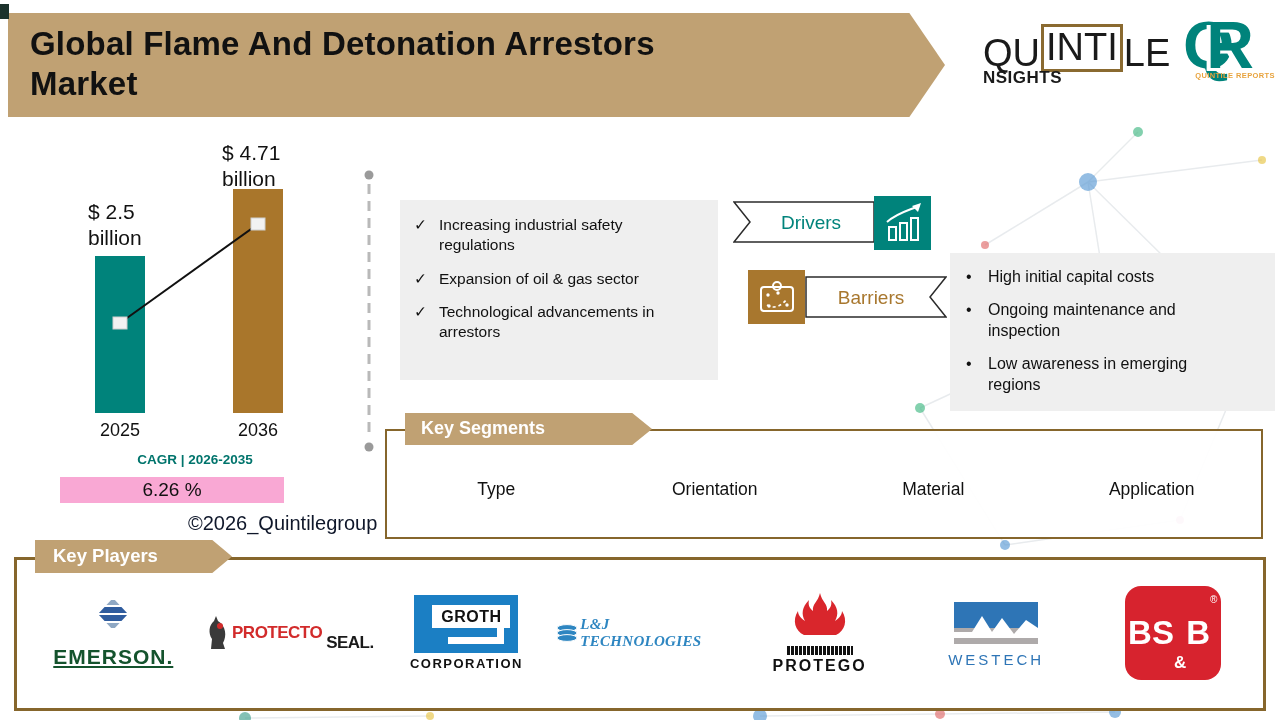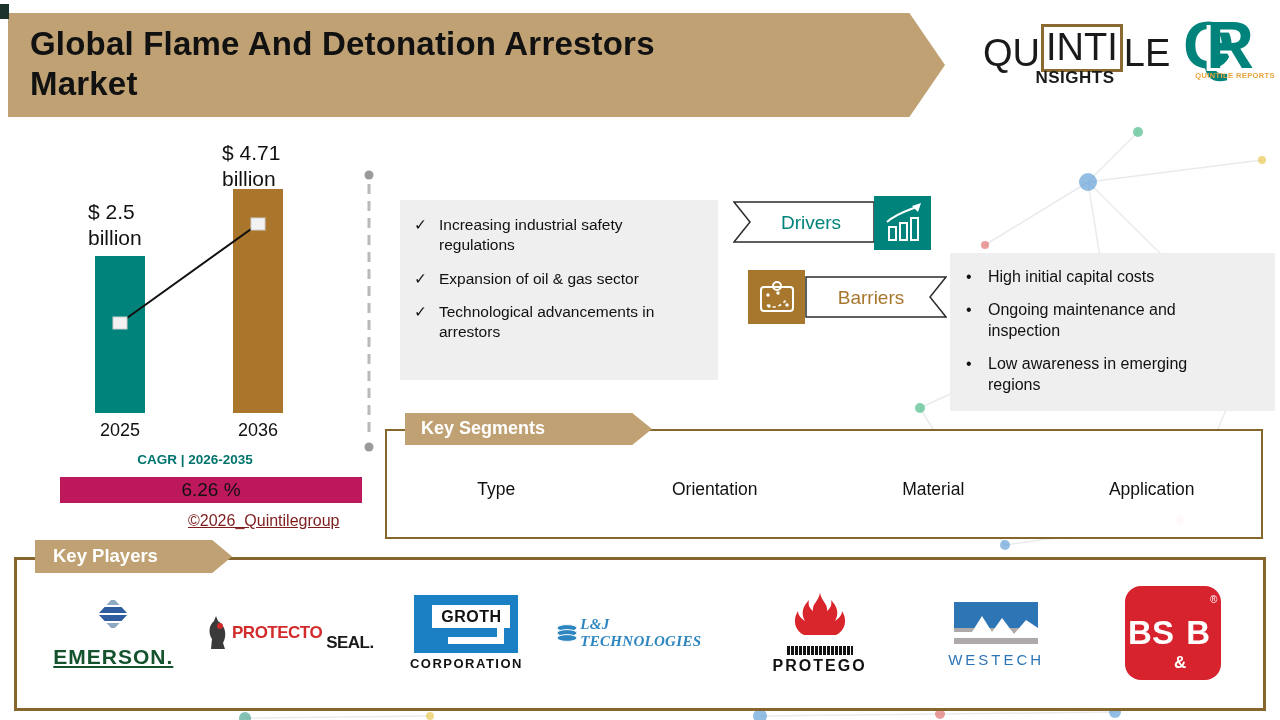--- a/index.html
+++ b/index.html
@@ -14,41 +14,41 @@
 
   
   .header-banner { left:8px; top:13px; width:937px; height:104px; background:#C0A173; z-index:2;
     clip-path:polygon(0 0, 96.2% 0, 100% 50%, 96.2% 100%, 0 100%); }
   .page-title { padding:11px 0 0 22px; font-size:33px; font-weight:bold; color:#111; line-height:1.22; letter-spacing:.2px; }
 
   
   .qi-logo { left:983px; top:24px; width:190px; z-index:2; color:#1a1a1a; }
   .qi-row { display:flex; align-items:flex-end; font-size:38px; font-weight:400; line-height:1; }
   .qi-box { border:3px solid #8a6a30; padding:1px 2px 3px 2px; margin:0 1px; line-height:1; }
-  .qi-sub { font-size:17px; font-weight:bold; text-align:center; margin:-4px 6px 0 0; letter-spacing:.5px; }
+  .qi-sub { font-size:17px; font-weight:bold; text-align:left; margin:-4px 6px 0 0; letter-spacing:.5px; }
 
   
   .qr-logo { left:1183px; top:14px; width:92px; z-index:2; }
   .qr-row { font-weight:bold; font-size:66px; line-height:.95; color:#00837B; white-space:nowrap; }
   .qr-r { margin-left:-28px; text-shadow:-4px 3px 0 #fff; }
   .qr-caption { font-size:7.5px; font-weight:bold; color:#E8A33D; text-align:right; letter-spacing:.4px; margin-top:-6px; }
 
   
   .bar { z-index:2; }
   .bar-2025 { left:95px; top:256px; width:50px; height:157px; background:#00837B; }
   .bar-2035 { left:233px; top:189px; width:50px; height:224px; background:#A9762B; }
   .val-label { z-index:2; font-size:21px; color:#111; line-height:1.22; }
   .vl-2025 { left:88px; top:199px; }
   .vl-2035 { left:222px; top:140px; }
   .cat-label { z-index:2; font-size:18px; color:#111; width:70px; text-align:center; top:420px; }
   .cl-2025 { left:85px; } .cl-2035 { left:223px; }
   #trend-svg { left:90px; top:205px; z-index:3; }
   .cagr-label { left:100px; top:452px; width:190px; text-align:center; font-size:13.5px; font-weight:bold; color:#00746C; z-index:2; }
-  .cagr-box { left:60px; top:477px; width:302px; height:26px; background:#be185d; text-align:center; font-size:19px; color:#111; line-height:26px; z-index:2; }
-  .watermark { left:188px; top:512px; font-size:16px; color:#7f1d1d; z-index:2;text-decoration:underline; }
+  .cagr-box { left:60px; top:477px; width:224px; height:26px; background:#f9a8d4; text-align:center; font-size:19px; color:#111; line-height:26px; z-index:2; }
+  .watermark { left:188px; top:512px; font-size:20px; color:#0f172a; z-index:2; }
 
   #divider-svg { left:361px; top:168px; z-index:2; }
 
   
   .drivers-box { left:400px; top:200px; width:318px; height:180px; background:#EFEFEF; padding:15px 10px 0 14px; z-index:2; }
   .g-item { display:flex; gap:11px; margin-bottom:14px; font-size:15.5px; color:#111; line-height:1.28; }
   .g-item .mk { flex:0 0 14px; }
   .g-item .txt { max-width:232px; }
   .ribbon { z-index:3; }
   .ribbon text { font-size:19px; }

